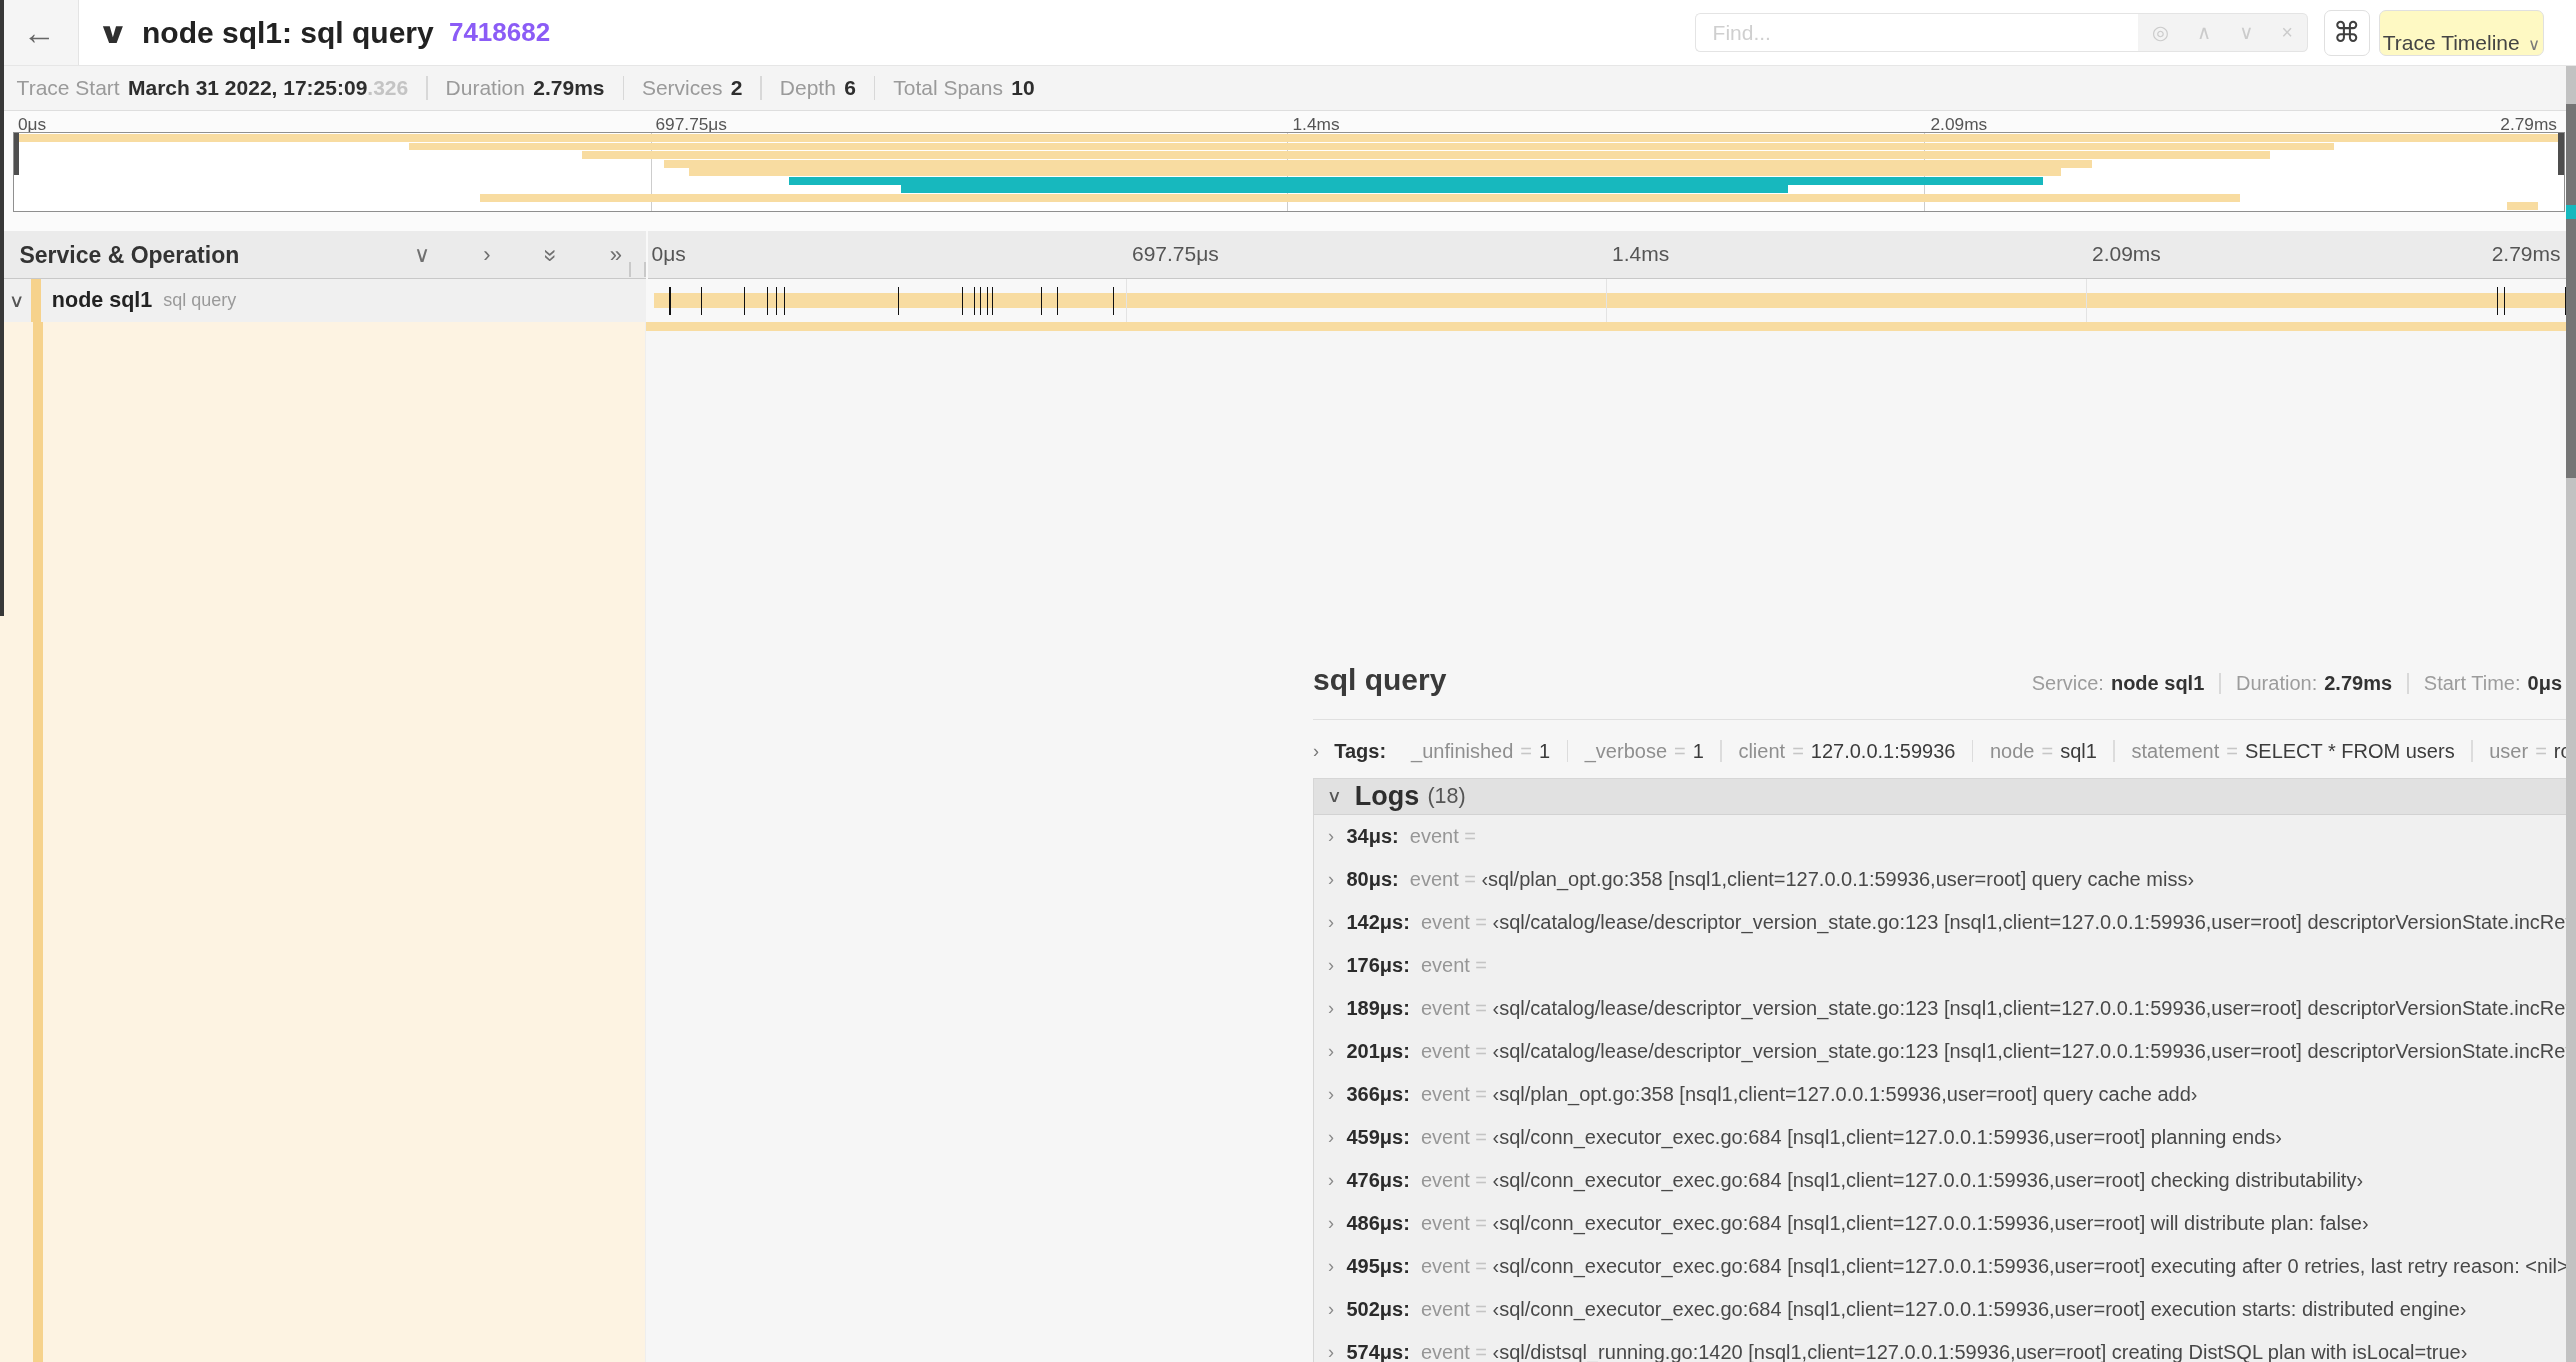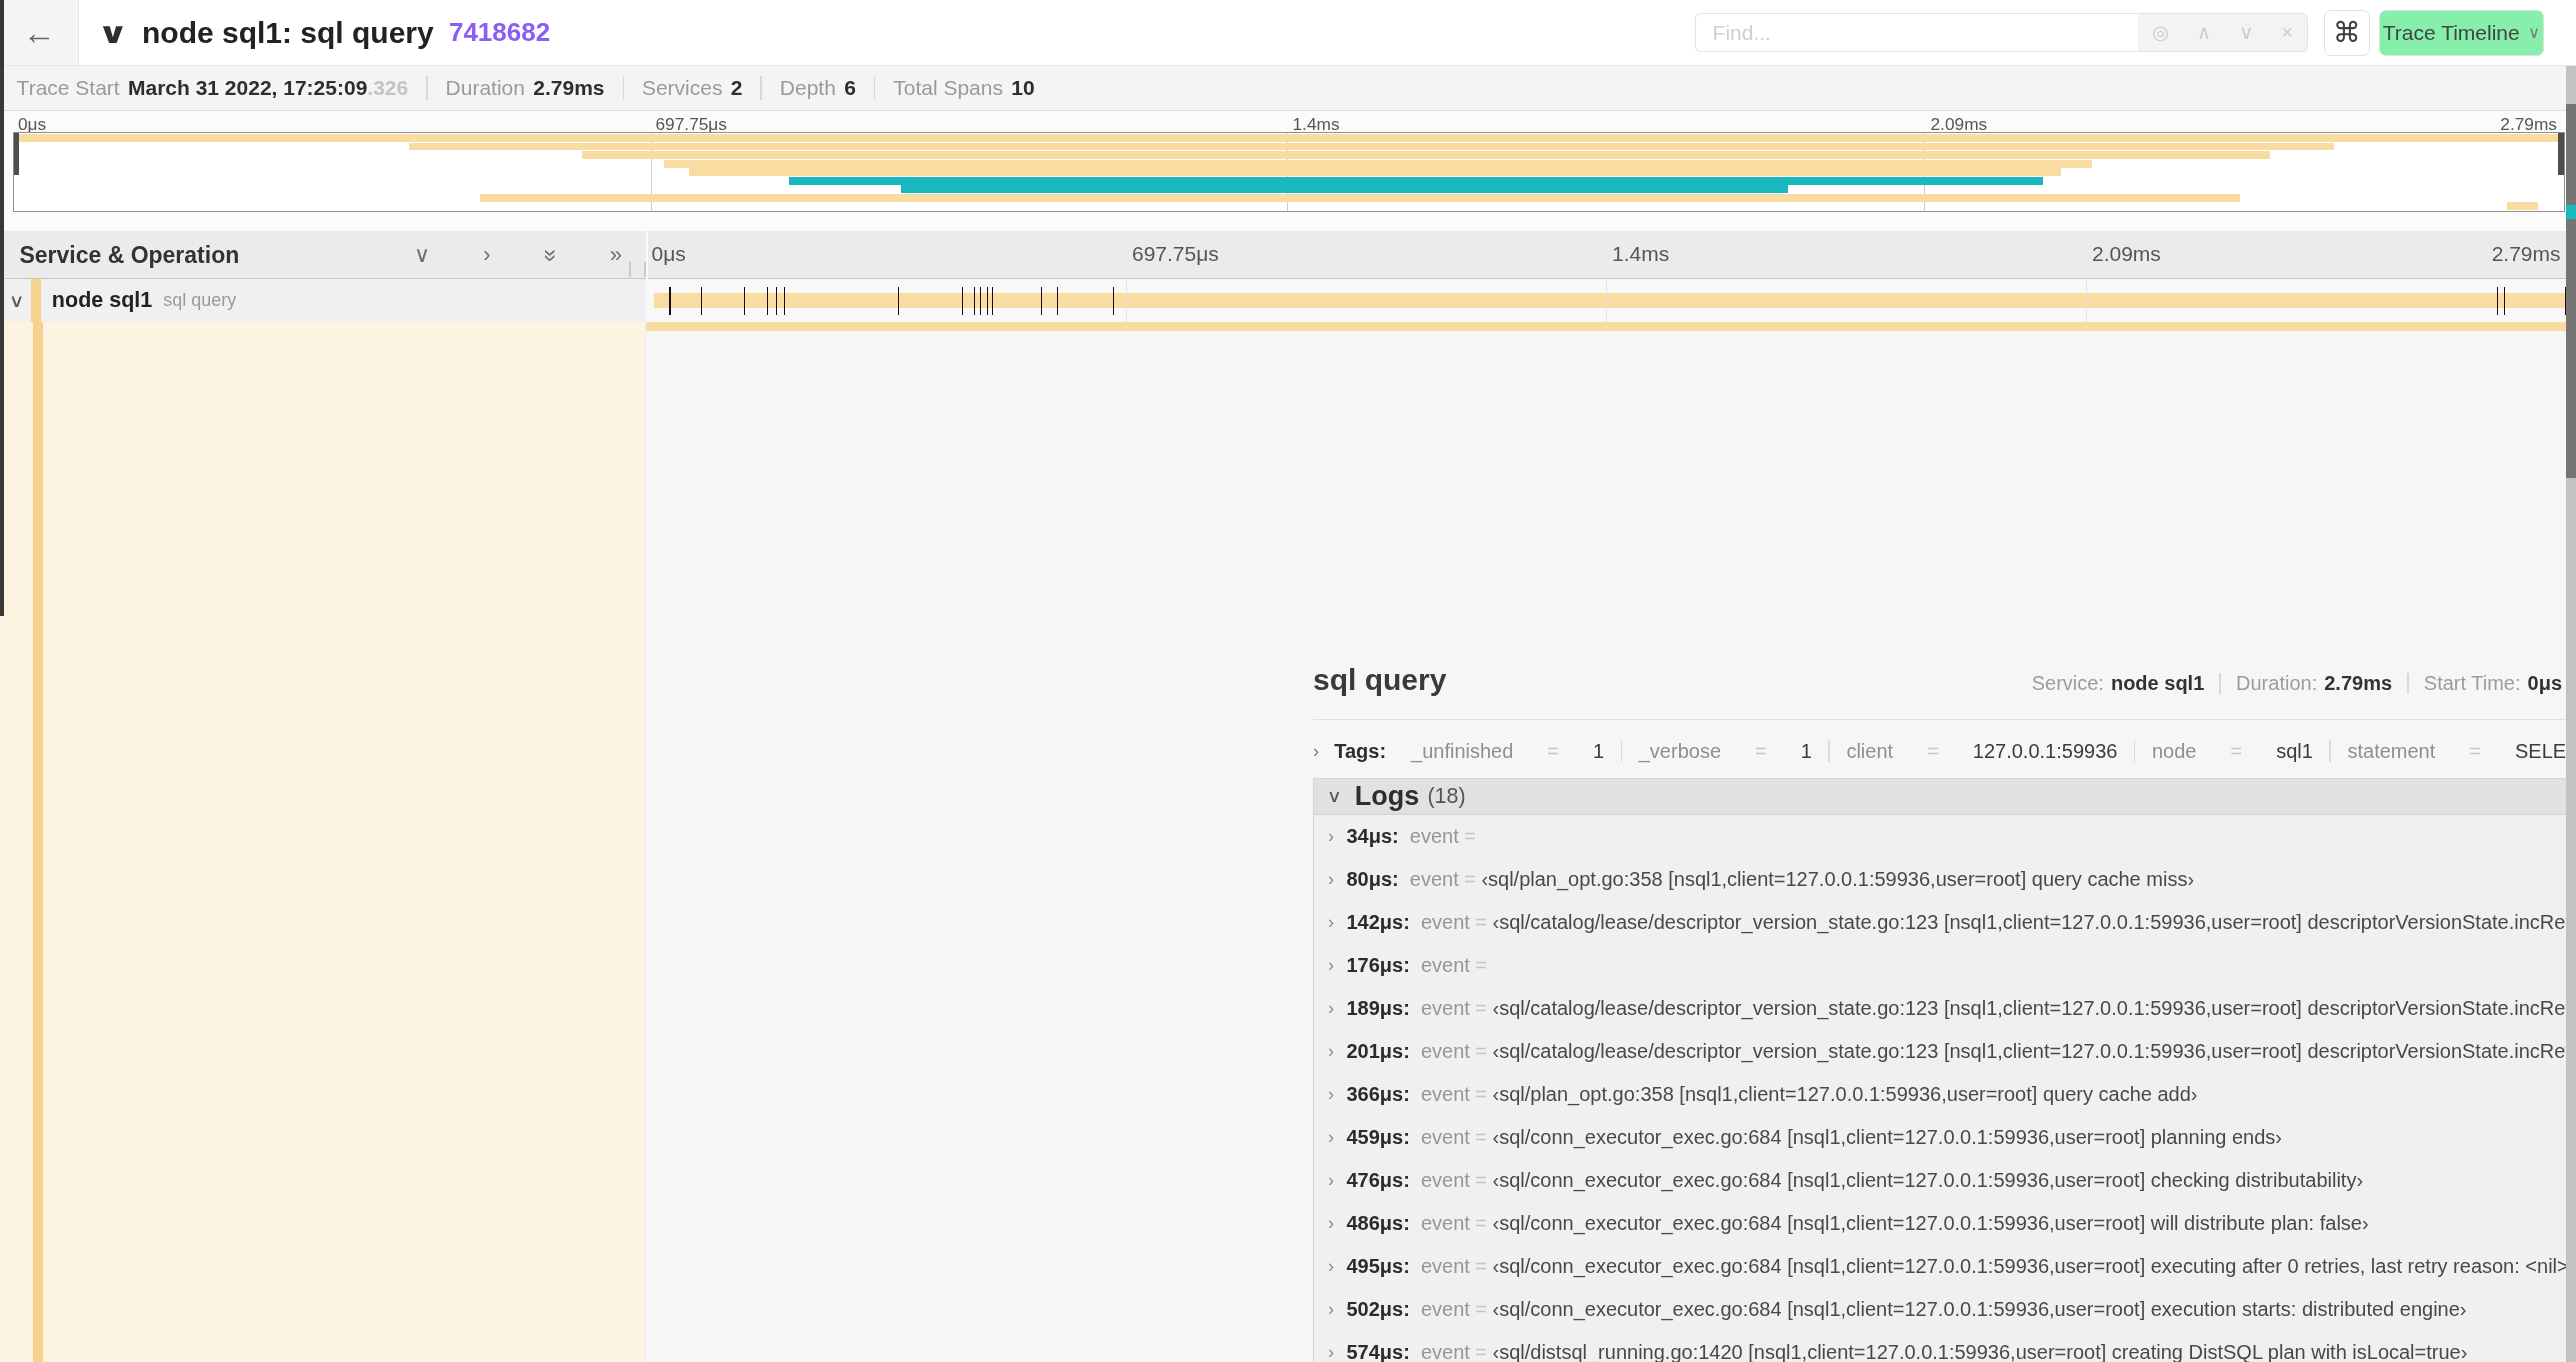--- a/index.html
+++ b/index.html
@@ -15,22 +15,22 @@
   #trace-id{top:0;height:65px;display:flex;align-items:center;font-size:26px;color:#8b5cf6;font-weight:bold;margin-left:15.2px;position:static;}
   #find-box{left:1695px;top:13px;width:443px;height:39px;background:#fff;border:1.4px solid #e4e4e4;border-right:none;
             border-radius:5.5px 0 0 5.5px;display:flex;align-items:center;padding-left:16.6px;box-sizing:border-box;
             font-size:21px;color:#cfcfcf;}
   #find-tools{left:2138px;top:13px;width:170px;height:39px;background:#f3f3f3;border:1.4px solid #e4e4e4;border-left:none;
               border-radius:0 5.5px 5.5px 0;display:flex;align-items:center;justify-content:space-around;box-sizing:border-box;
               font-size:19.4px;color:#cbcbcb;}
   .toolbtn{cursor:default;}
   #cmd-btn{left:2324px;top:9.7px;width:44px;height:44px;border:1.4px solid #e0e0e0;border-radius:7px;background:#fff;
            display:flex;align-items:center;justify-content:center;font-size:28px;color:#3f3f3f;}
-  #tt-btn{left:2379px;top:9.7px;width:163px;height:44px;border:1.4px solid #e0e0e0;border-radius:7px;background:#86efac;
-          display:flex;align-items:center;justify-content:center;font-size:21px;color:#444;}
+  #tt-btn{left:2379px;top:9.7px;width:163px;height:44px;border:1.4px solid #e0e0e0;border-radius:7px;background:#fef9c3;
+          display:flex;align-items:flex-end;justify-content:center;font-size:21px;color:#444;}
   #tt-btn .chev{font-size:16.6px;color:#7a7a7a;margin-left:8.3px;}
   
   #stats{left:0;top:66px;width:2576px;height:45px;background:#f4f4f4;border-bottom:1.4px solid #dedede;
          display:flex;align-items:center;padding-left:16.6px;box-sizing:border-box;font-size:21px;}
   .stat-label{color:#9a9a9a;margin-right:8.3px;}
   .stat-val{color:#2e2e2e;font-weight:bold;}
   .stat-val .frac{color:#c4c4c4;font-weight:bold;}
   .stat-sep{width:1.4px;height:23.5px;background:#d8d8d8;margin:0 18px;}
   
   #mini-ruler{left:12.5px;top:114px;width:2550px;height:16.6px;font-size:17.3px;color:#555;}
@@ -68,21 +68,21 @@
   #d-title{left:667px;top:341px;font-size:30px;font-weight:bold;color:#3a3a3a;}
   #d-meta{right:14px;top:341px;height:40px;display:flex;align-items:center;font-size:20px;position:absolute;}
   .m-label{color:#9c9c9c;margin-right:7px;}
   .m-val{color:#333;font-weight:bold;}
   .m-sep{width:1.4px;height:21px;background:#d9d9d9;margin:0 15.2px;}
   #d-divider{left:667px;top:397px;width:1891px;height:1.4px;background:#e0e0e0;}
   
   #tags-row{left:667px;top:411px;width:1891px;height:36px;display:flex;align-items:center;font-size:20px;}
   #tags-chev{color:#777;font-size:18px;margin-right:15.2px;}
   #tags-label{font-weight:bold;color:#2e2e2e;}
-  .tag-item{display:flex;align-items:center;gap:27px;}
+  .tag-item{display:flex;align-items:center;}
   .tag-key{color:#8f8f8f;}
   .tag-eq{color:#c6c6c6;margin:0 7px;}
   .tag-val{color:#3b3b3b;}
   .tag-sep{width:1.4px;height:22px;background:#dcdcdc;margin:0 16.6px;}
   #tags-pad{width:25px;}
   
   #logs-block{left:667px;top:456px;width:1891px;background:#f0f0f0;border:1.4px solid #d6d6d6;box-sizing:border-box;}
   #logs-head{height:36px;background:#e1e1e1;border-bottom:1.4px solid #d2d2d2;display:flex;align-items:center;padding-left:14px;box-sizing:border-box;}
   #logs-chev{font-size:17.3px;color:#555;transform:scaleX(1.2);margin-right:14px;}
   #logs-title{font-size:27px;font-weight:bold;color:#2e2e2e;margin-right:8.3px;}

